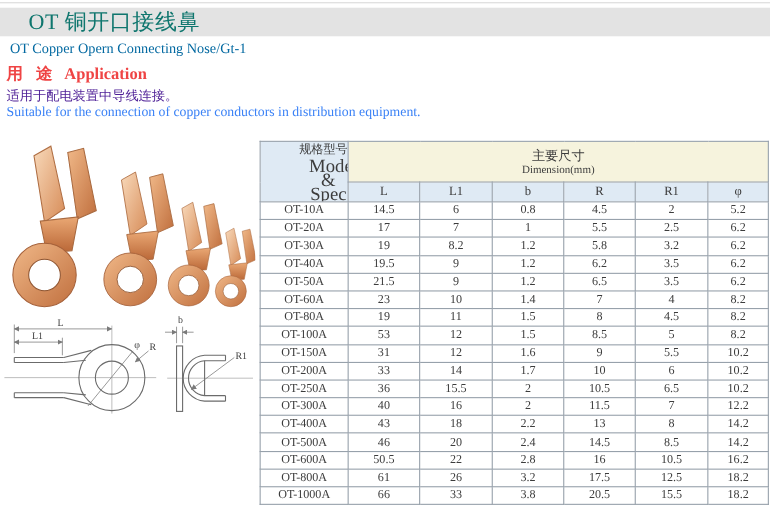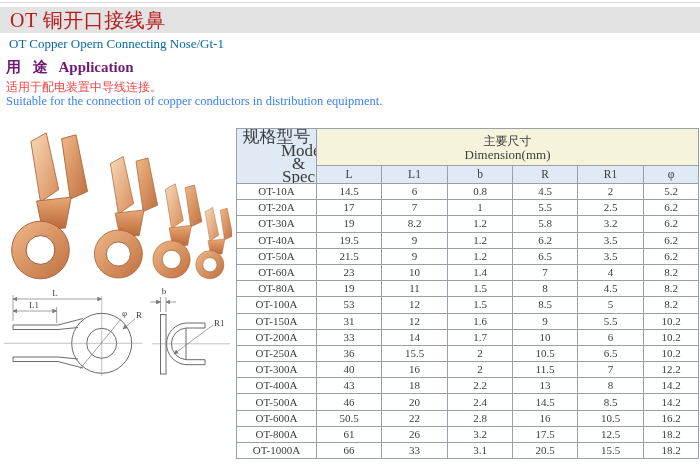--- a/index.html
+++ b/index.html
@@ -1,37 +1,37 @@
 <!DOCTYPE html>
 <html style="--title_bar_bg: #e3e3e3; --header_blue: #dfeaf4; --header_yellow: #f6f3dd; --table_border: #97a1ab; --copper: #d78c58;"><head>
 <meta charset="utf-8">
 <style>
   html,body{margin:0;padding:0;background:#fff;}
   .page{position:relative;width:700px;height:470px;background:#fff;overflow:hidden;
         font-family:"Liberation Serif",serif;color:#333;}
   .top-rule{position:absolute;top:2px;left:0;width:700px;height:1px;background:#dadada;}
   .title-bar{position:absolute;top:7px;left:0;width:700px;height:26px;box-sizing:border-box;
-        background:var(--title_bar_bg,#e3e3e3);font-size:20px;line-height:26px;color:#b91c1c;
-        padding-left:10px;letter-spacing:.5px;white-space:nowrap;}
+        background:var(--title_bar_bg,#e3e3e3);font-size:20px;line-height:26px;color:#0f766e;
+        padding-left:26px;letter-spacing:.5px;white-space:nowrap;}
   .subtitle{position:absolute;top:36px;left:9px;font-size:13px;color:#0369a1;}
-  .app-heading{position:absolute;top:58px;left:6px;font-size:15px;font-weight:bold;color:#701a75;}
+  .app-heading{position:absolute;top:58px;left:6px;font-size:15px;font-weight:bold;color:#ef4444;}
   .app-heading .cn{letter-spacing:4px;margin-right:3px;}
-  .app-cn{position:absolute;top:79px;left:6px;font-size:12px;color:#ef4444;}
+  .app-cn{position:absolute;top:79px;left:6px;font-size:12px;color:#4c1d95;}
   .app-en{position:absolute;top:94px;left:6px;font-size:12.5px;color:#3b82f6;}
   .photo{position:absolute;left:4px;top:126px;width:228px;height:158px;}
   .drawing{position:absolute;left:0;top:283px;width:235px;height:97px;}
   .spec{position:absolute;left:236px;top:128px;width:462px;border-collapse:collapse;table-layout:fixed;}
   .spec th,.spec td{border:1px solid var(--table_border,#97a1ab);text-align:center;padding:0;
         color:#3c3c3c;font-weight:normal;overflow:hidden;}
   .model-h{background:var(--header_blue,#dfeaf4);}
-  .model-h .cn{font-size:17px;line-height:15px;}
+  .model-h .cn{font-size:11px;line-height:15px;text-align:right;}
   .model-h .en{font-size:17px;line-height:13px;margin-left:44px;}
   .dim-h{background:var(--header_yellow,#f6f3dd);height:28px;}
   .dim-h .cn{font-size:12px;line-height:15px;}
-  .dim-h .en{font-size:13px;line-height:12px;text-align:center;}
+  .dim-h .en{font-size:10px;line-height:12px;text-align:center;}
   .cols th{background:var(--header_blue,#dfeaf4);height:13px;font-size:11.5px;line-height:13px;}
   .spec tbody td{height:15.2px;font-size:11px;line-height:15px;}
   
   .ol{stroke:#6b6b6b;stroke-width:1;fill:none;}
   .cl{stroke:#9a9a9a;stroke-width:.6;fill:none;}
   .dl{stroke:#7a7a7a;stroke-width:.7;fill:none;}
   .lbl{font-size:9px;fill:#444;font-family:"Liberation Serif",serif;}
 </style>
 </head>
 <body>
@@ -312,20 +312,20 @@
     <td>3.2</td>
     <td>17.5</td>
     <td>12.5</td>
     <td>18.2</td>
   </tr>
 
   <tr>
     <td>OT-1000A</td>
     <td>66</td>
     <td>33</td>
-    <td>3.1</td>
+    <td>3.8</td>
     <td>20.5</td>
     <td>15.5</td>
     <td>18.2</td>
   </tr>
 </tbody>
   </table>
 </div>
 
 </body></html>

